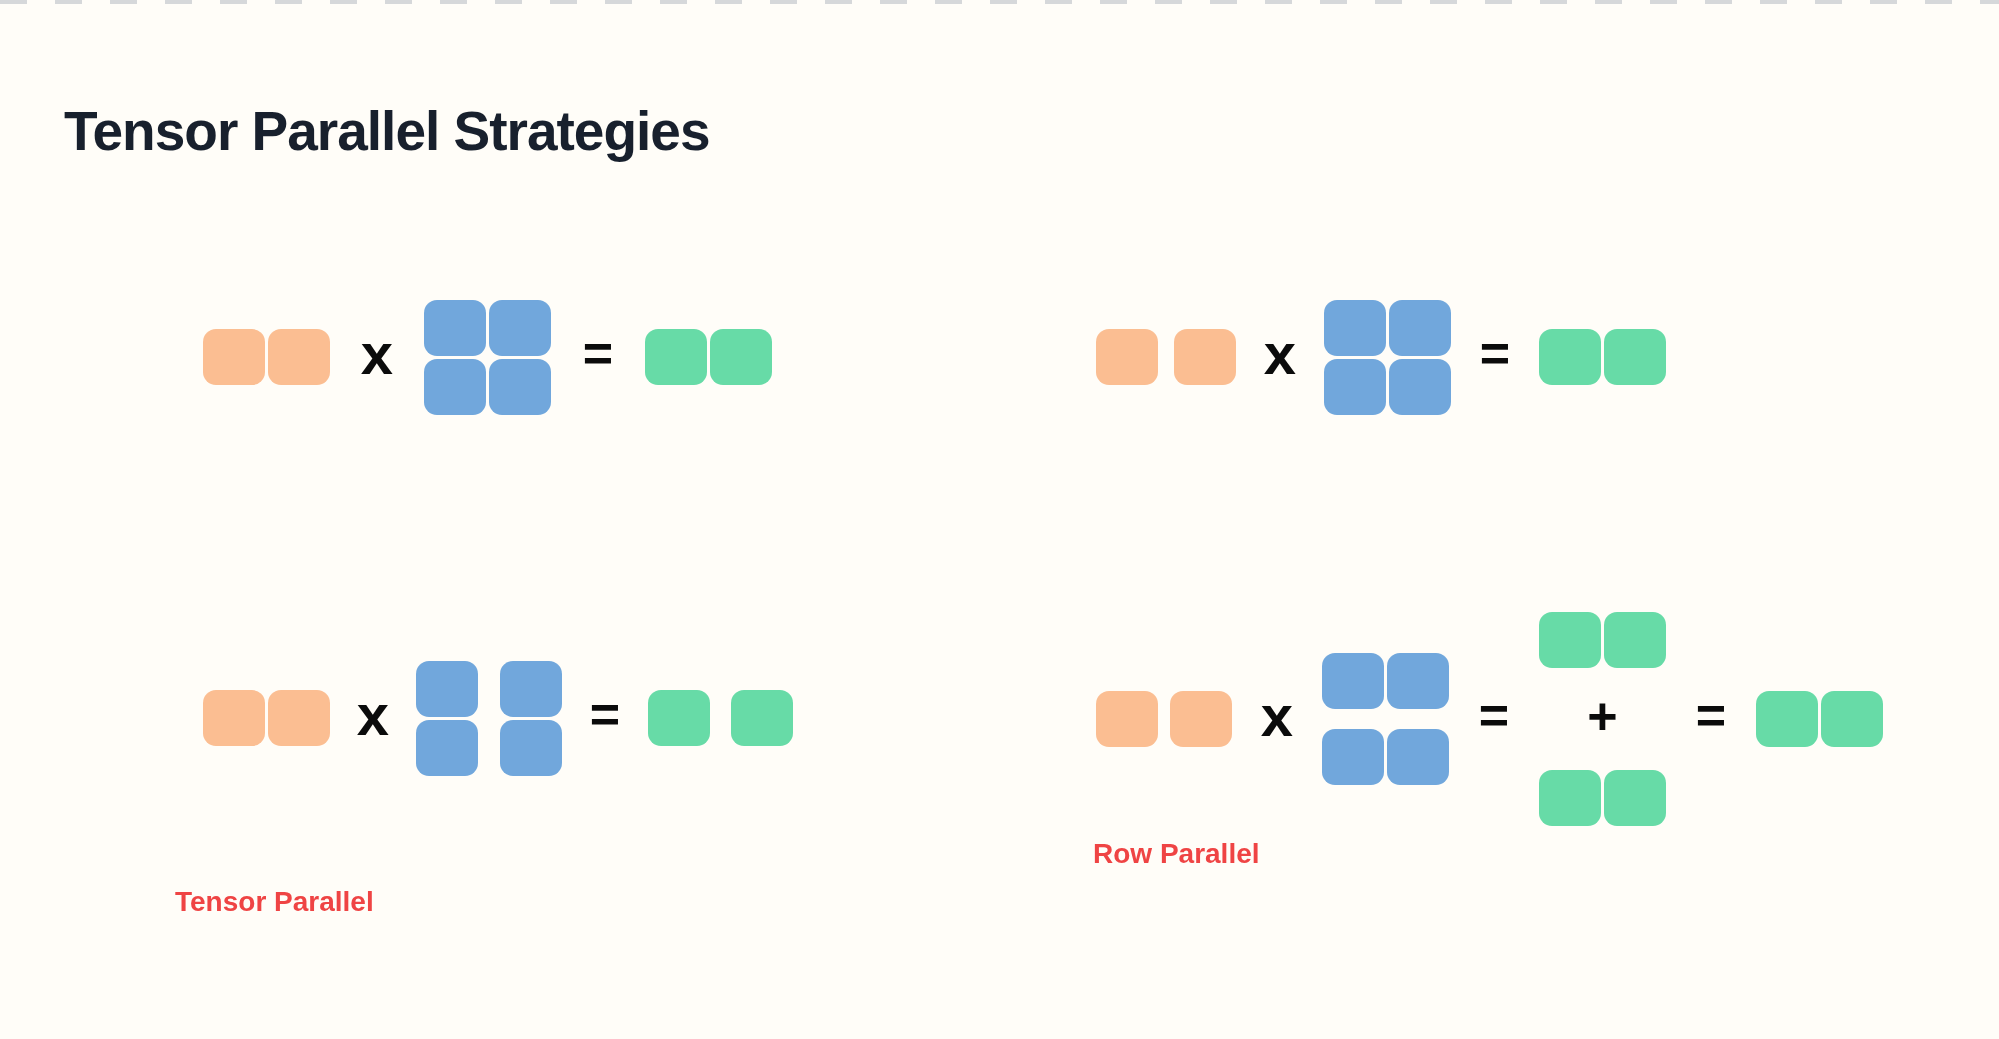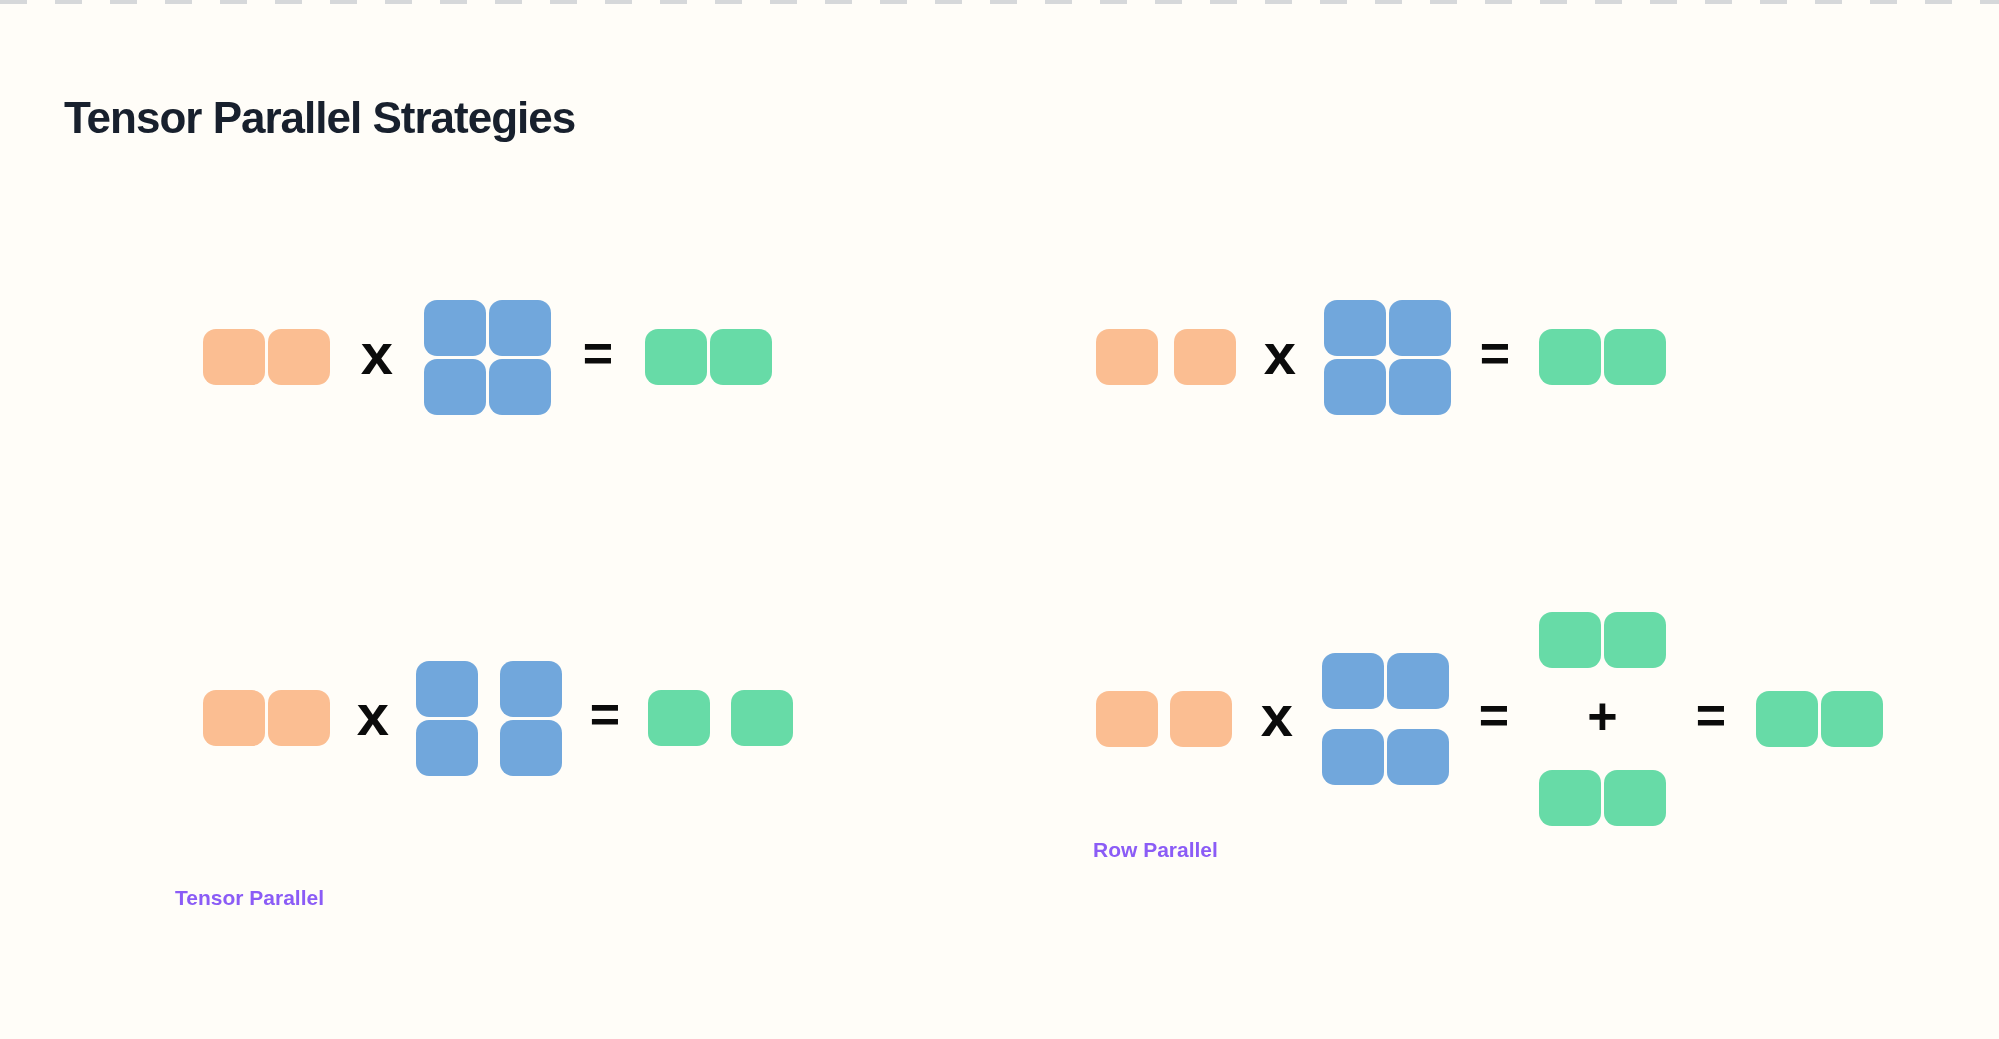--- a/index.html
+++ b/index.html
@@ -12,21 +12,21 @@
     position:relative;
     width:1999px;height:1039px;
     background:var(--bg,#FFFDF8);
   }
   .top-border{
     position:absolute;left:0;top:0;width:100%;height:4px;
     background:repeating-linear-gradient(90deg,var(--dash,#D6D8DA) 0 27px,transparent 27px 55px);
   }
   .page-title{
     position:absolute;left:64px;top:66px;
-    font-size:44px;font-weight:bold;line-height:1.05;
+    font-size:55px;font-weight:bold;line-height:1.05;
     letter-spacing:-1px;
     color:var(--title,#18202D);
     white-space:nowrap;
   }
   .diagram{
     position:absolute;
     display:flex;align-items:center;
   }
   .matrix{
     display:grid;
@@ -41,21 +41,21 @@
     line-height:1;
   }
   .op-x{font-size:58px;padding-bottom:6px;}
   .op-eq{font-size:52px;padding-bottom:8px;}
   .op-plus{font-size:52px;padding-bottom:6px;}
   .stack{
     display:flex;flex-direction:column;align-items:center;gap:22px;
   }
   .diagram-label{
     position:absolute;
-    font-size:21px;font-weight:bold;color:#8b5cf6;
+    font-size:28px;font-weight:bold;color:#ef4444;
     white-space:nowrap;
   }
 </style>
 </head>
 <body>
 
 <div id="canvas" style="--bg: #FFFDF8; --title: #18202D; --op: #0B0B0B; --dash: #D6D8DA;">
   <div class="top-border"></div>
   <h1 class="page-title">Tensor Parallel Strategies</h1>
 

